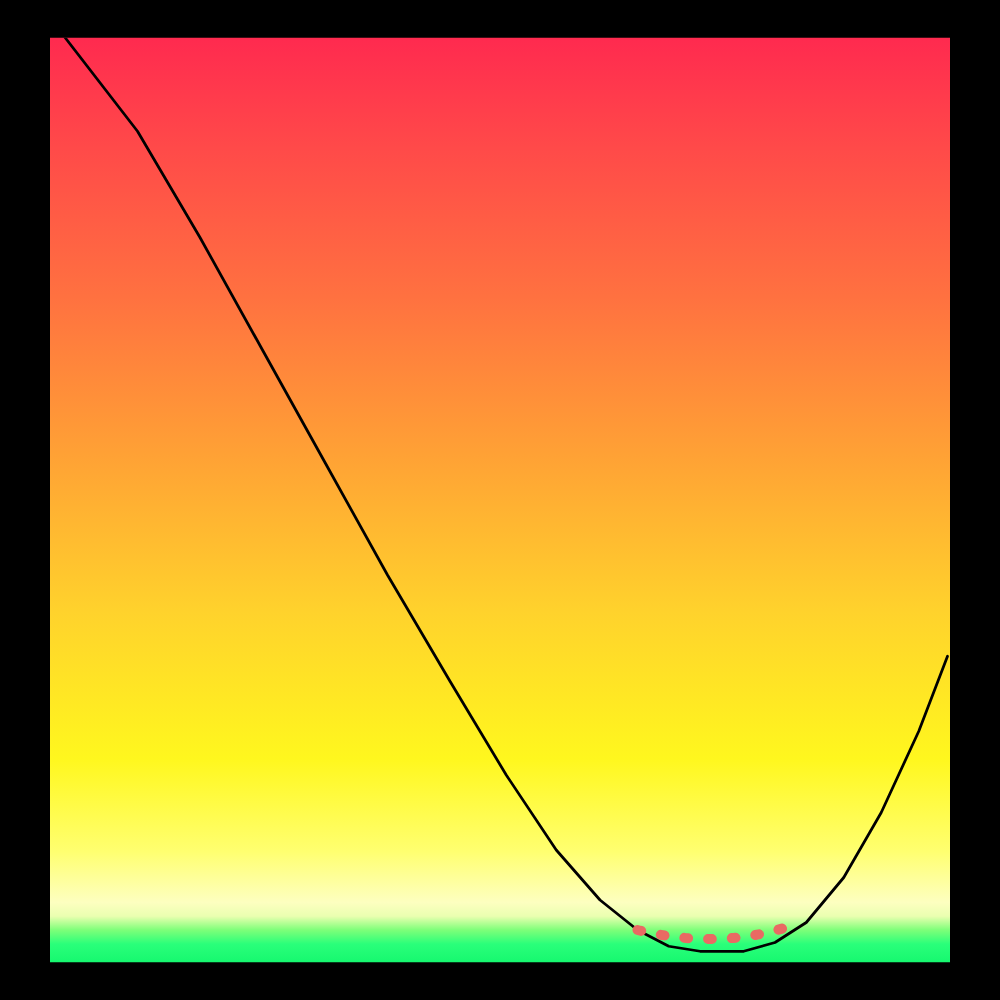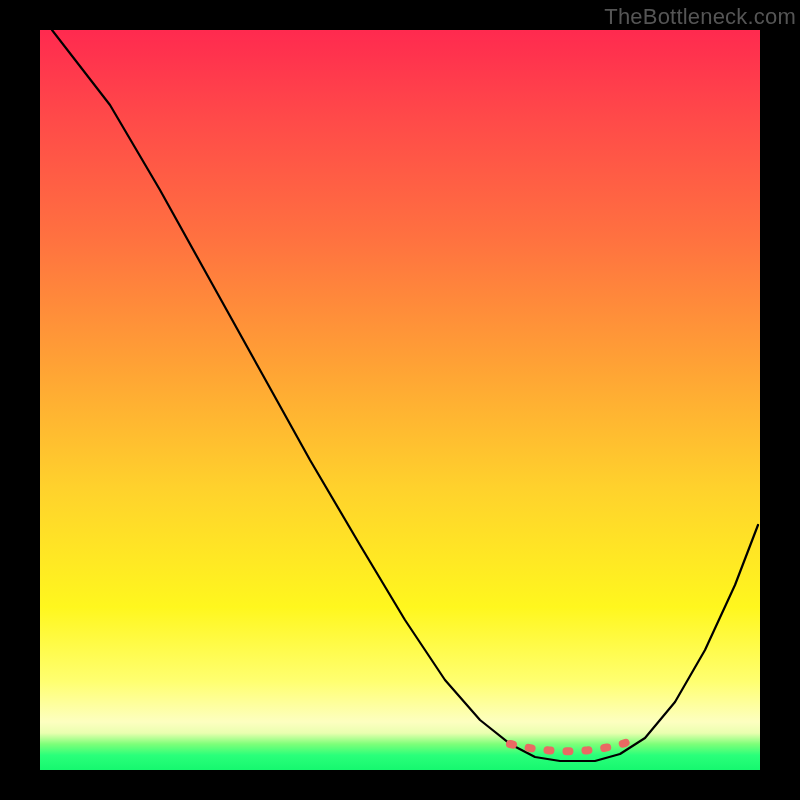--- a/index.html
+++ b/index.html
@@ -64,21 +64,20 @@
     stroke: #e96a63;
     stroke-width: 8;
     stroke-linecap: round;
     stroke-dasharray: 3 16;
   }
 </style>
 </head>
 <body>
 
 <div class="container">
-  <div class="attribution">TheBottleneck.com</div>
 
   <div class="plot-area">
     <div class="gradient"></div>
     <svg class="curve" viewBox="0 0 720 740" preserveAspectRatio="none">
       <path id="main-curve" class="curve-path" d="M 12 0 L 70 75 L 120 160 L 170 250 L 220 340 L 270 430 L 320 515 L 365 590 L 405 650 L 440 690 L 470 714 L 495 727 L 520 731 L 555 731 L 580 724 L 605 708 L 635 672 L 665 620 L 695 555 L 718 495"></path>
       <path id="dash-curve" class="dash-path" d="M 470 714 Q 540 731 600 708"></path>
     </svg>
   </div>
 </div>
 

